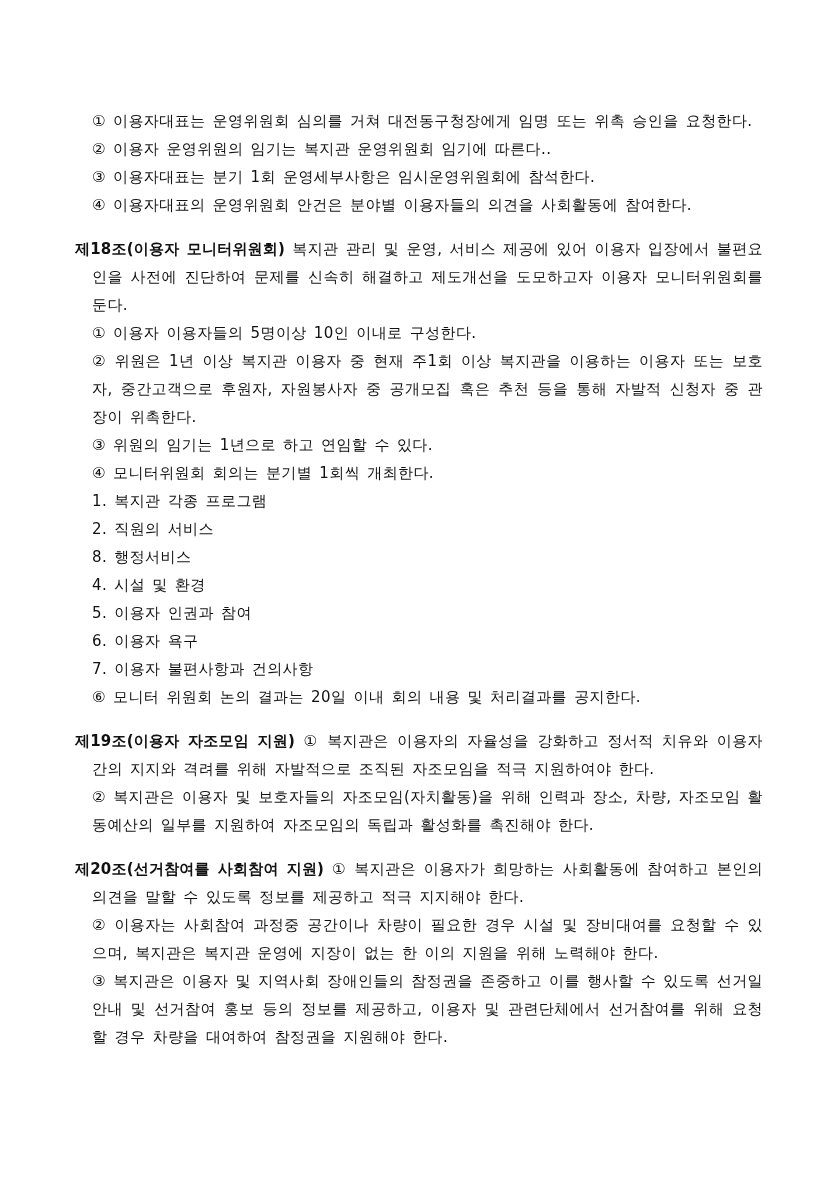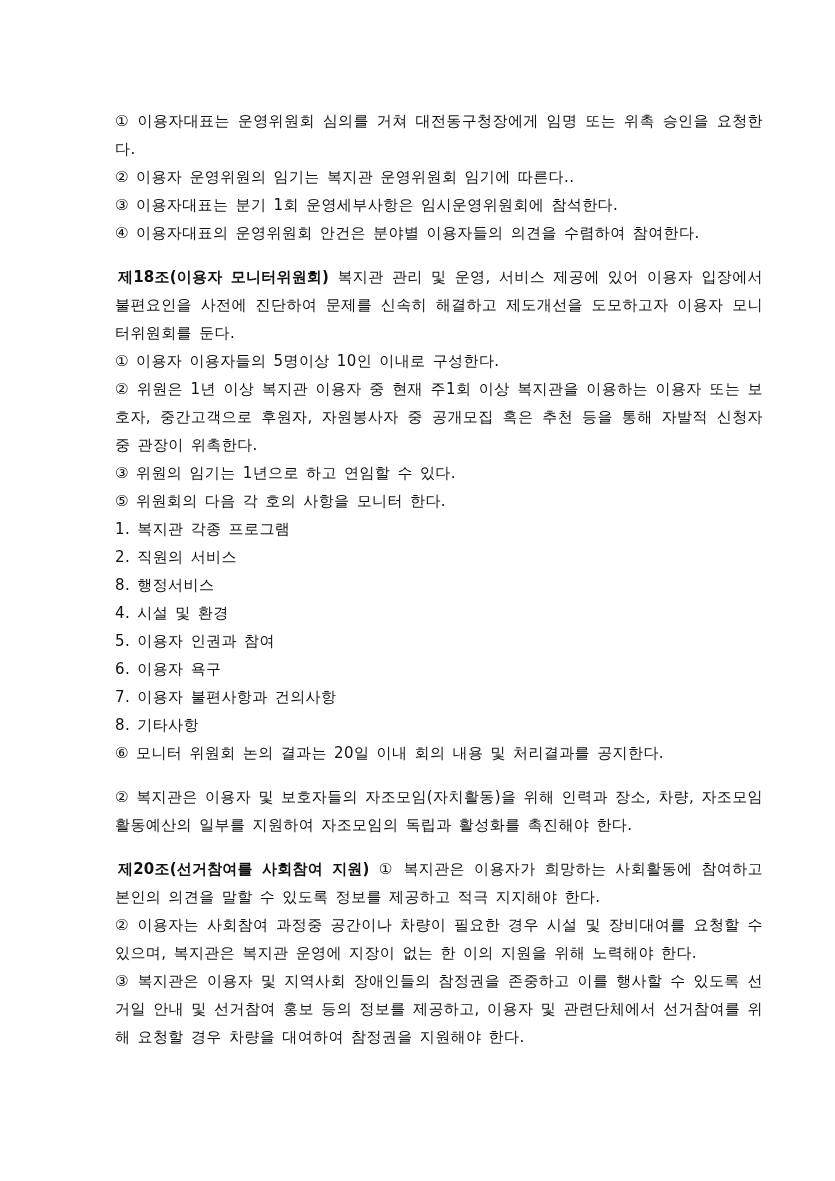--- a/index.html
+++ b/index.html
@@ -11,81 +11,83 @@
     font-family: "DejaVu Sans", "Liberation Sans", sans-serif;
   }
   .page {
     position: relative;
     width: 835px;
     height: 1181px;
     background: #ffffff;
     overflow: hidden;
   }
   .content {
-    padding: 107px 72px 0 98px;
+    padding: 107px 72px 0 75px;
     color: #111111;
   }
   .para {
     margin: 0;
     padding-left: 17px;
     font-size: 15px;
     line-height: 28px;
     letter-spacing: 0.4px;
     word-spacing: 2px;
     text-align: justify;
     word-break: normal;
     color: #111111;
   }
   
   .para.hang {
     text-indent: -17px;
   }
   .article-title {
     font-weight: 700;
     letter-spacing: 0.2px;
-    margin-left: 20px;
   }
   .article {
     margin-top: 16px;
   }
 </style>
 </head>
 <body>
 
 <div class="page">
   <div class="content">
 
     <div class="intro">
       <p class="para">① 이용자대표는 운영위원회 심의를 거쳐 대전동구청장에게 임명 또는 위촉 승인을 요청한다.</p>
       <p class="para">② 이용자 운영위원의 임기는 복지관 운영위원회 임기에 따른다..</p>
       <p class="para">③ 이용자대표는 분기 1회 운영세부사항은 임시운영위원회에 참석한다.</p>
-      <p class="para">④ 이용자대표의 운영위원회 안건은 분야별 이용자들의 의견을 수렴하여 참여한다.</p>
+      <p class="para">④ 이용자대표의 운영위원회 안건은 분야별 이용자들의 의견을 사회활동에 참여한다.</p>
     </div>
 
     <div class="article">
       <p class="para hang">
         <span class="article-title">제18조(이용자 모니터위원회)</span>
         <span>복지관 관리 및 운영, 서비스 제공에 있어 이용자 입장에서 불편요인을 사전에 진단하여 문제를 신속히 해결하고 제도개선을 도모하고자 이용자 모니터위원회를 둔다.</span>
       </p>
       <p class="para">① 이용자 이용자들의 5명이상 10인 이내로 구성한다.</p>
       <p class="para">② 위원은 1년 이상 복지관 이용자 중 현재 주1회 이상 복지관을 이용하는 이용자 또는 보호자, 중간고객으로 후원자, 자원봉사자 중 공개모집 혹은 추천 등을 통해 자발적 신청자 중 관장이 위촉한다.</p>
       <p class="para">③ 위원의 임기는 1년으로 하고 연임할 수 있다.</p>
-      <p class="para">⑤ 위원회의 다음 각 호의 사항을 모니터 한다.</p>
+      <p class="para">④ 모니터위원회 회의는 분기별 1회씩 개최한다.</p>
       <p class="para">1. 복지관 각종 프로그램</p>
       <p class="para">2. 직원의 서비스</p>
       <p class="para">8. 행정서비스</p>
       <p class="para">4. 시설 및 환경</p>
       <p class="para">5. 이용자 인권과 참여</p>
       <p class="para">6. 이용자 욕구</p>
       <p class="para">7. 이용자 불편사항과 건의사항</p>
-      <p class="para">8. 기타사항</p>
       <p class="para">⑥ 모니터 위원회 논의 결과는 20일 이내 회의 내용 및 처리결과를 공지한다.</p>
     </div>
 
     <div class="article">
+      <p class="para hang">
+        <span class="article-title">제19조(이용자 자조모임 지원)</span>
+        <span>① 복지관은 이용자의 자율성을 강화하고 정서적 치유와 이용자 간의 지지와 격려를 위해 자발적으로 조직된 자조모임을 적극 지원하여야 한다.</span>
+      </p>
       <p class="para">② 복지관은 이용자 및 보호자들의 자조모임(자치활동)을 위해 인력과 장소, 차량, 자조모임 활동예산의 일부를 지원하여 자조모임의 독립과 활성화를 촉진해야 한다.</p>
     </div>
 
     <div class="article">
       <p class="para hang">
         <span class="article-title">제20조(선거참여를 사회참여 지원)</span>
         <span>① 복지관은 이용자가 희망하는 사회활동에 참여하고 본인의 의견을 말할 수 있도록 정보를 제공하고 적극 지지해야 한다.</span>
       </p>
       <p class="para">② 이용자는 사회참여 과정중 공간이나 차량이 필요한 경우 시설 및 장비대여를 요청할 수 있으며, 복지관은 복지관 운영에 지장이 없는 한 이의 지원을 위해 노력해야 한다.</p>
       <p class="para">③ 복지관은 이용자 및 지역사회 장애인들의 참정권을 존중하고 이를 행사할 수 있도록 선거일 안내 및 선거참여 홍보 등의 정보를 제공하고, 이용자 및 관련단체에서 선거참여를 위해 요청할 경우 차량을 대여하여 참정권을 지원해야 한다.</p>

